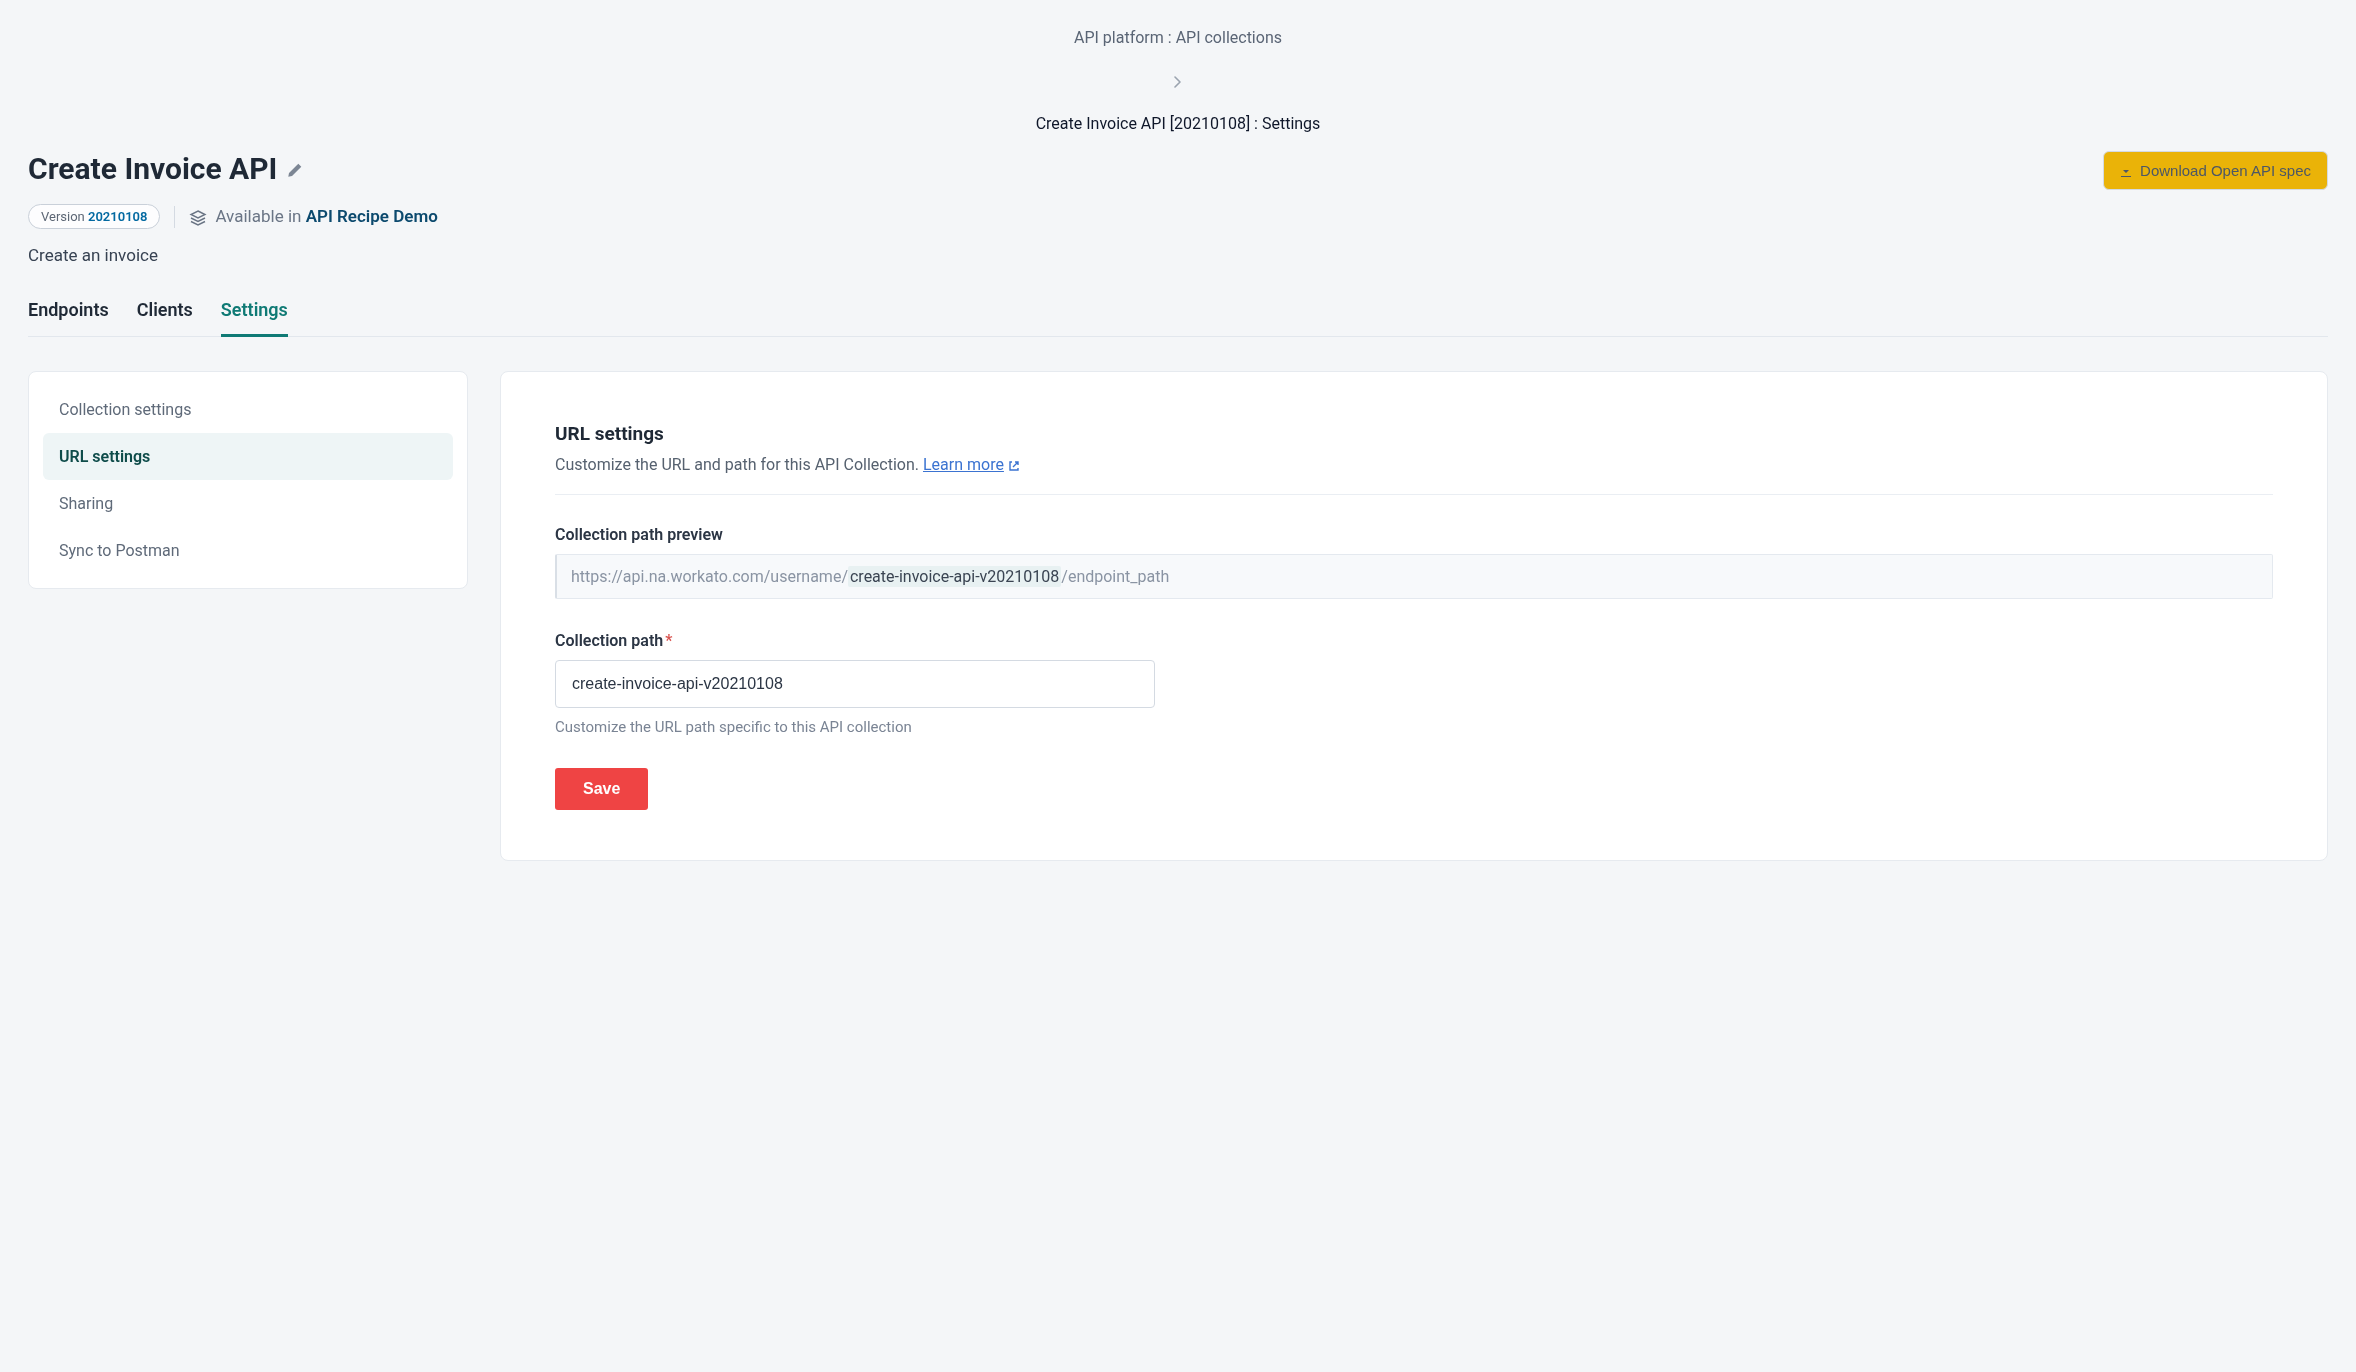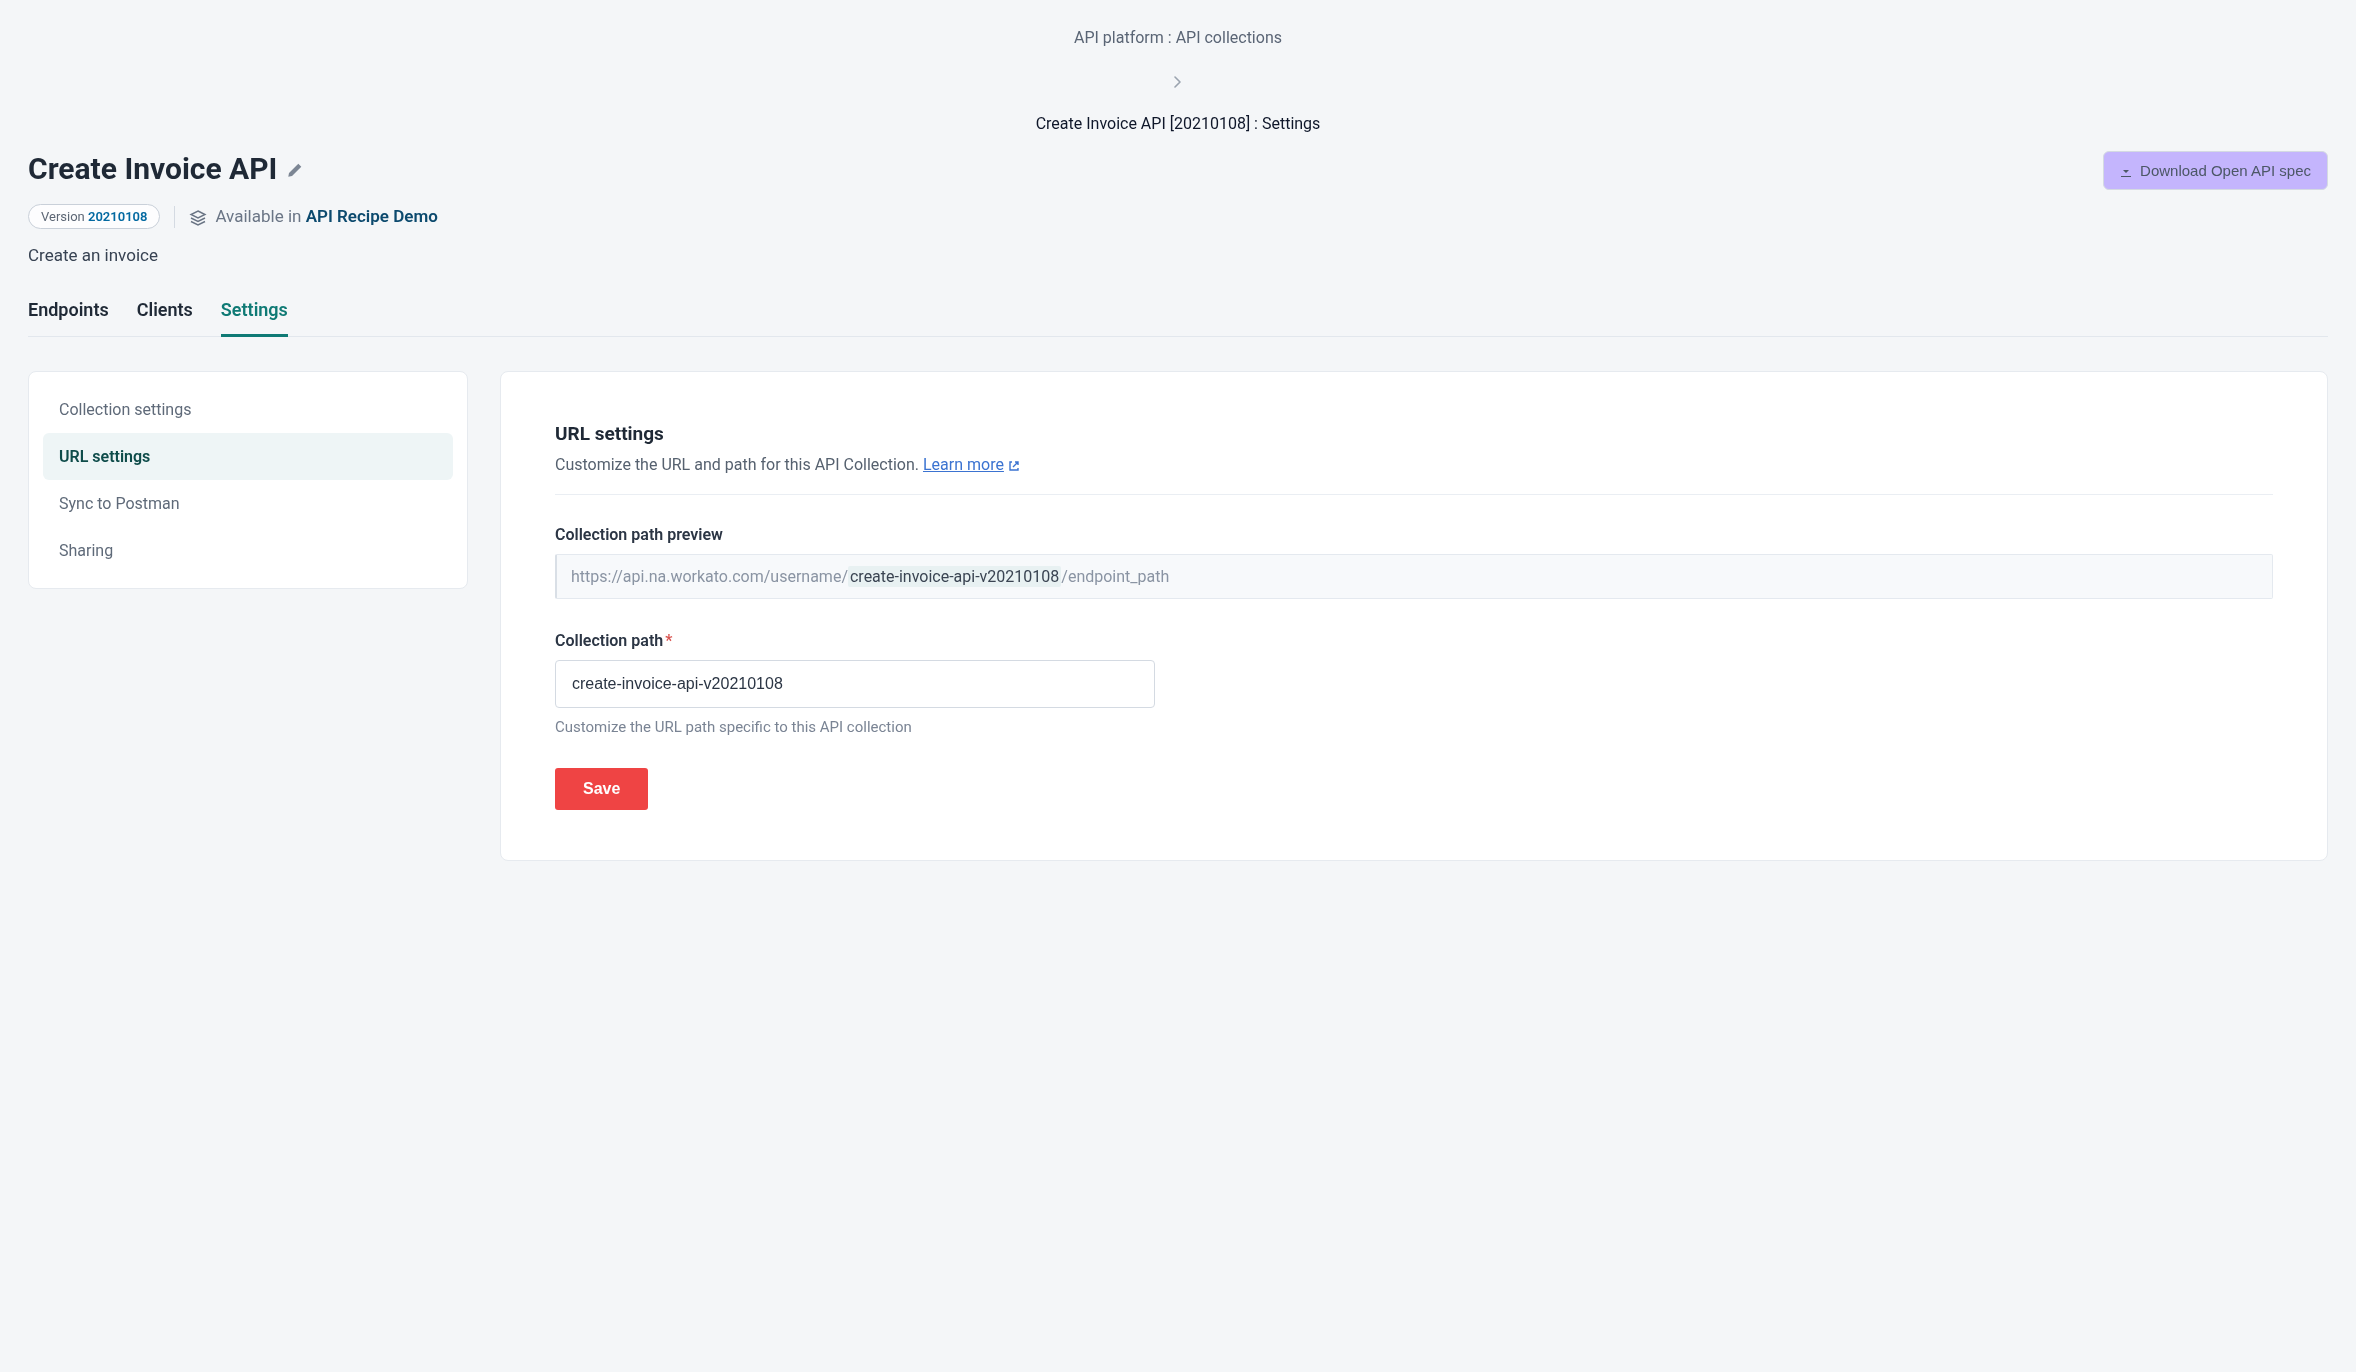--- a/index.html
+++ b/index.html
@@ -16,21 +16,21 @@
   .breadcrumb .bc-link { color: #5a6575; cursor: pointer; }
   .breadcrumb .bc-sep { color: #9aa3af; }
   .breadcrumb .bc-current { color: #0f172a; }
 
   .header-row { display: flex; align-items: flex-start; justify-content: space-between; }
   .title-wrap { display: flex; align-items: center; gap: 10px; text-align: center; }
   .page-title { font-size: 30px; font-weight: 700; color: #1f2936; }
   .edit-icon { color: #7c8694; cursor: pointer; }
 
   .download-btn {
-    background: #c4b5fd;
+    background: #eab308;
     border: 1px solid #d4dae2;
     border-radius: 6px;
     padding: 10px 16px;
     font-size: 15px;
     color: #4c5766;
     cursor: pointer;
     display: flex;
     align-items: center;
     gap: 8px;
   }
@@ -203,22 +203,22 @@
 <div class="tabs">
   <div class="tab">Endpoints</div>
   <div class="tab">Clients</div>
   <div class="tab active">Settings</div>
 </div>
 
 <div class="content">
   <div class="side-card">
     <div class="side-item">Collection settings</div>
     <div class="side-item active">URL settings</div>
+    <div class="side-item">Sharing</div>
     <div class="side-item">Sync to Postman</div>
-    <div class="side-item">Sharing</div>
   </div>
 
   <div class="main-card">
     <div class="section-title">URL settings</div>
     <div class="section-desc">
       <span>Customize the URL and path for this API Collection. </span>
       <a href="#" class="learn">
         <span>Learn more</span>
         <span>
           <svg width="12" height="12" viewBox="0 0 12 12" fill="none" stroke="#3b73d1" stroke-width="1.4">

